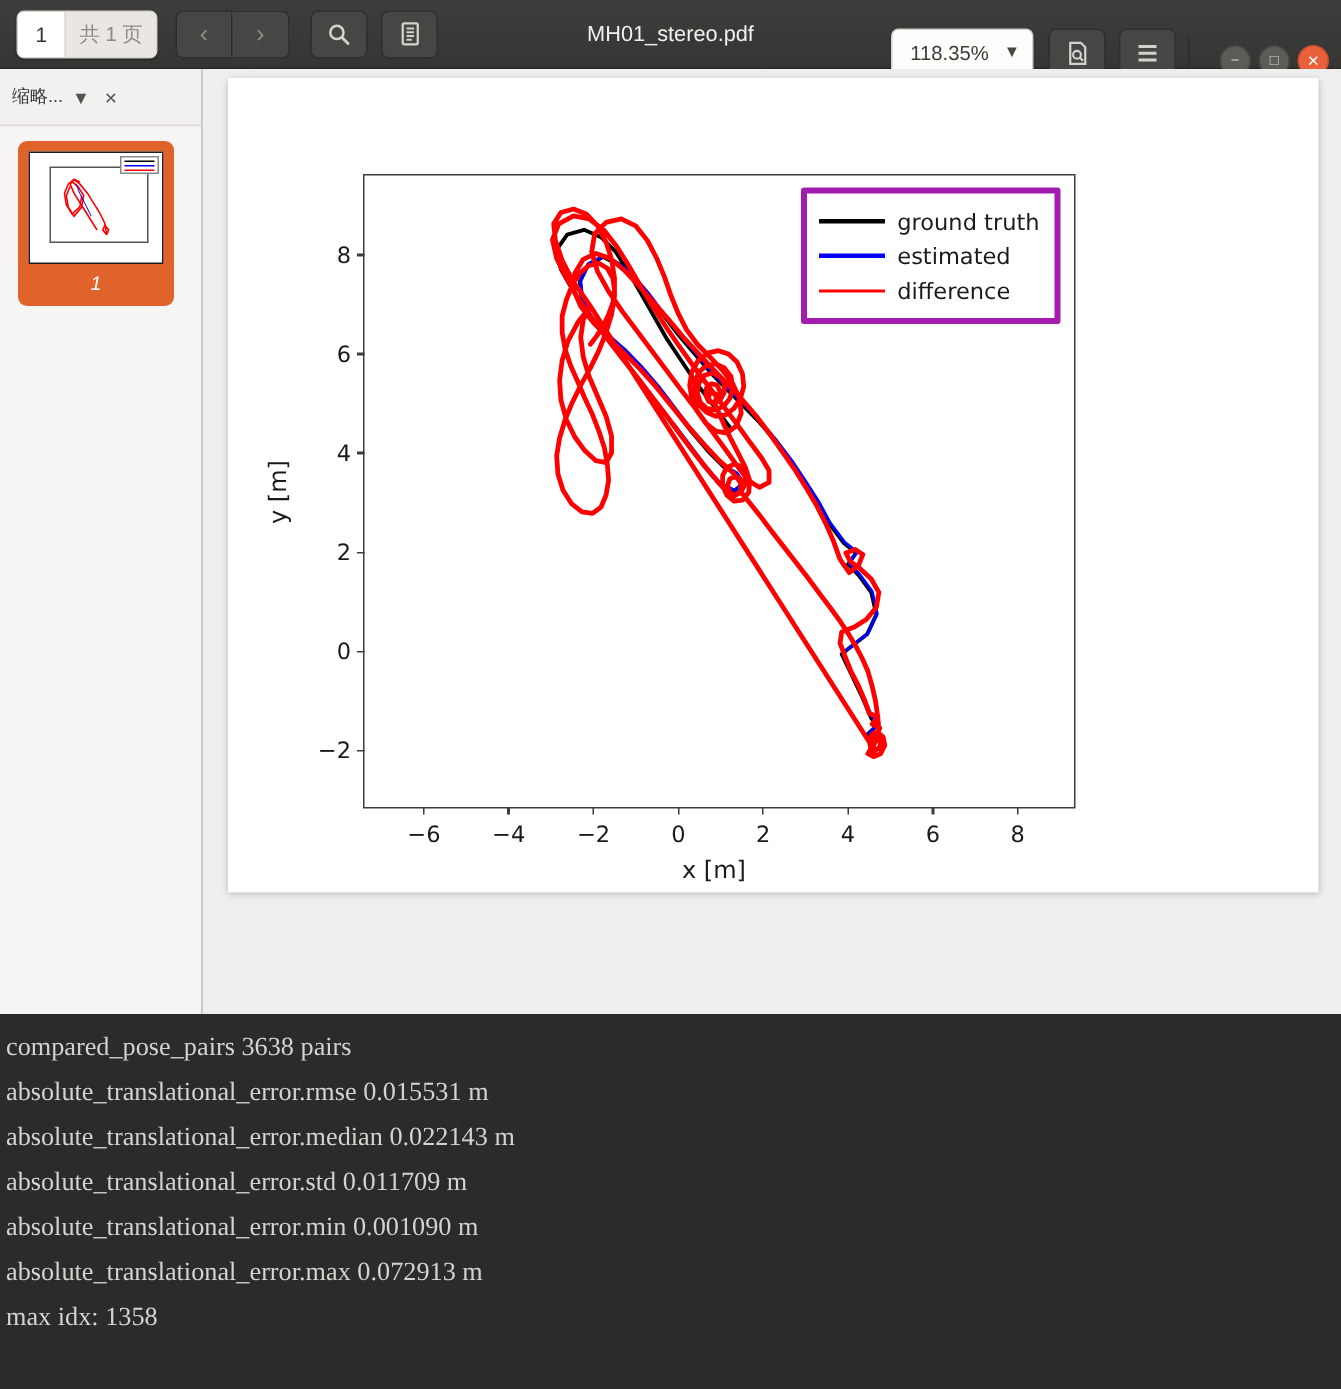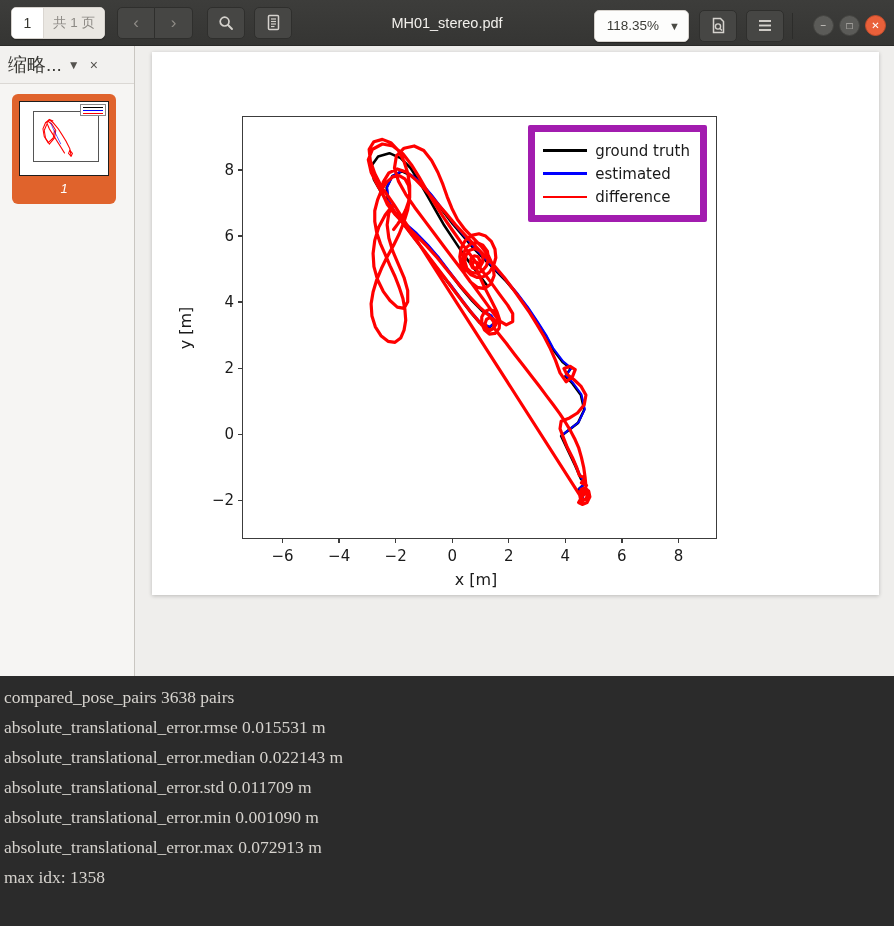--- a/index.html
+++ b/index.html
@@ -55,21 +55,21 @@
   .chev { color: #8f8c87; font-size: 17px; line-height: 1; }
 
   .doctitle {
     position: absolute; left: 0; right: 0; top: 0; height: 46px;
     display: flex; align-items: center; justify-content: center;
     color: #f2f0ec; font-size: 14.5px; pointer-events: none;
   }
 
   .right-group {
     position: absolute; right: 8px; top: 0; height: 51px;
-    display: flex; align-items: center;
+    display: flex; align-items: flex-end;
   }
   .zoombox {
     height: 32px; min-width: 90px; padding: 0 8px 0 12px;
     background: #fdfdfc; border: 1px solid #d6d2cd; border-radius: 5px;
     display: flex; align-items: center; gap: 10px;
     color: #3c3c36; font-size: 13.5px;
     box-shadow: 0 1px 1px rgba(0,0,0,.35);
   }
   .zoombox .zchev { color: #4a4a44; font-size: 11px; }
 
@@ -86,21 +86,21 @@
   
   .sidebar {
     position: absolute; left: 0; top: 46px; width: 135px; height: 630px;
     background: #f6f5f3; border-right: 1px solid #c9c6c1;
   }
   .sb-header {
     height: 38px; display: flex; align-items: center;
     padding: 0 8px; gap: 6px;
     background: #f2f1ef; border-bottom: 1px solid #dbd8d4;
   }
-  .sb-title { font-size: 19px; color: #3a3a36; }
+  .sb-title { font-size: 12px; color: #3a3a36; }
   .sb-ic { color: #55534f; font-size: 12px; cursor: default; }
   .sb-ic.x { font-size: 14px; margin-left: 4px; }
 
   .thumb-wrap { padding: 10px 0 0 12px; }
   .thumb {
     width: 104px; border-radius: 6px;
     background: #e0632c; padding: 7px 7px 2px 7px;
   }
   .thumb .page {
     background: #fff; border: 1px solid #1d1d1d; height: 75px;
@@ -163,21 +163,21 @@
     font-family: "DejaVu Sans", sans-serif; white-space: nowrap;
   }
   .xlabel {
     position: absolute; left: 324px; top: 518px;
     transform: translateX(-50%);
     font-size: 16px; color: #1a1a1a;
     font-family: "DejaVu Sans", sans-serif;
   }
   .legend {
     position: absolute; right: 9px; top: 8px;
-    background: #fff; border: 7px solid #a21caf; border-radius: 2px;
+    background: #fff; border: 4px solid #a21caf; border-radius: 2px;
     padding: 7px 10px 7px 8px;
     text-align: center;
   }
   .leg-row { display: flex; align-items: center; gap: 8px; height: 23px; }
   .leg-line { width: 44px; height: 0; border-top-style: solid; }
   .leg-txt {
     font-size: 15px; color: #1a1a1a;
     font-family: "DejaVu Sans", sans-serif;
   }
 

